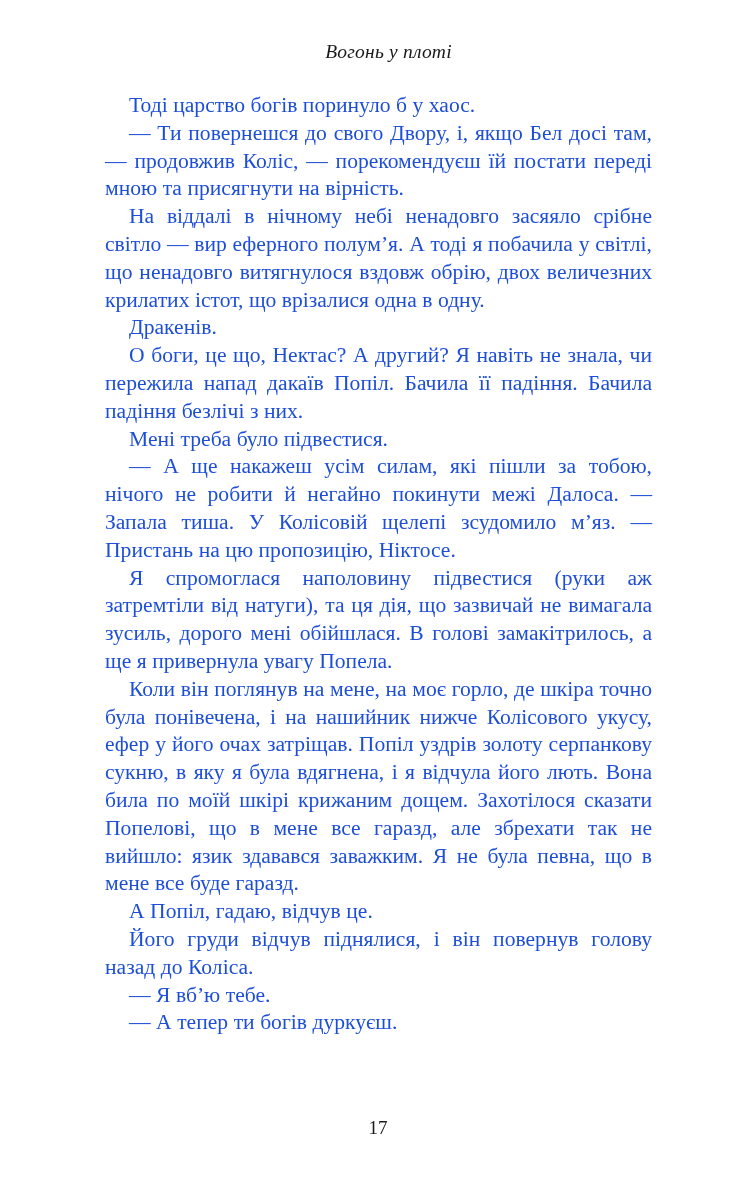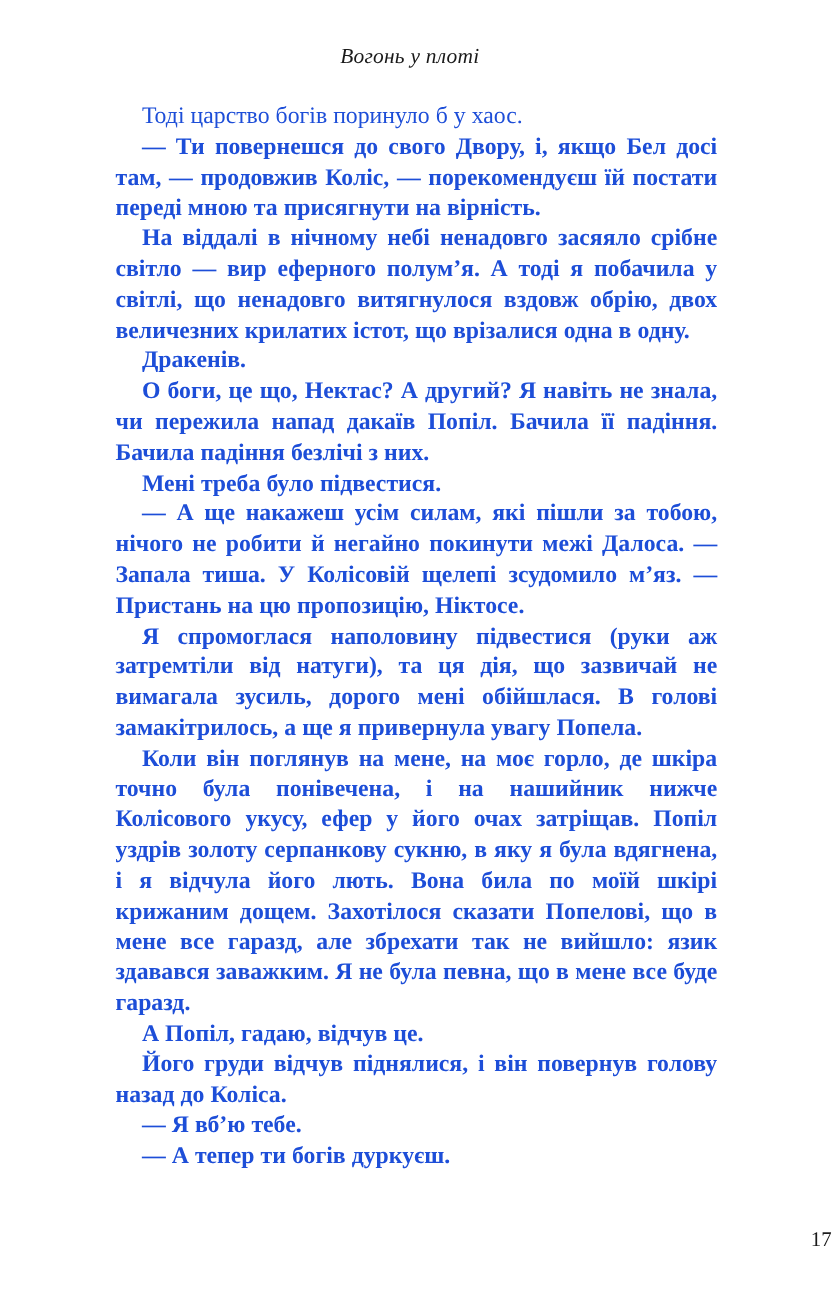--- a/index.html
+++ b/index.html
@@ -19,21 +19,21 @@
     box-sizing: border-box;
     font-family: "Liberation Serif", "DejaVu Serif", serif;
     color: #111111;
     -webkit-font-smoothing: antialiased;
   }
 
   
   .running-head {
     position: absolute;
     top: 40px;
-    left: 99px;
+    left: 115px;
     width: 547px;
     text-align: center;
     font-style: italic;
     font-size: 19.5px;
     letter-spacing: 0.2px;
     color: #1a1a1a;
     line-height: 1.2;
     white-space: nowrap;
   }
 
@@ -52,29 +52,29 @@
     text-indent: 24px;
     font-size: 21.6px;
     line-height: 27.8px;
     color: #1d4ed8;
     hyphens: none;
     word-spacing: 0.1px;
     text-justify: inter-word;
   }
 
   
-  .para + .para { margin-top: 0; font-weight: bold; }
+  .para + .para { margin-top: 0; }
 
   
   .folio {
     position: absolute;
     top: 1118px;
     left: 0;
     width: 756px;
-    text-align: right;
+    text-align: center;
     font-size: 19px;
     color: #1a1a1a;
     line-height: 1;
   }
 </style>
 </head>
 <body>
 
 <div class="page">
 

